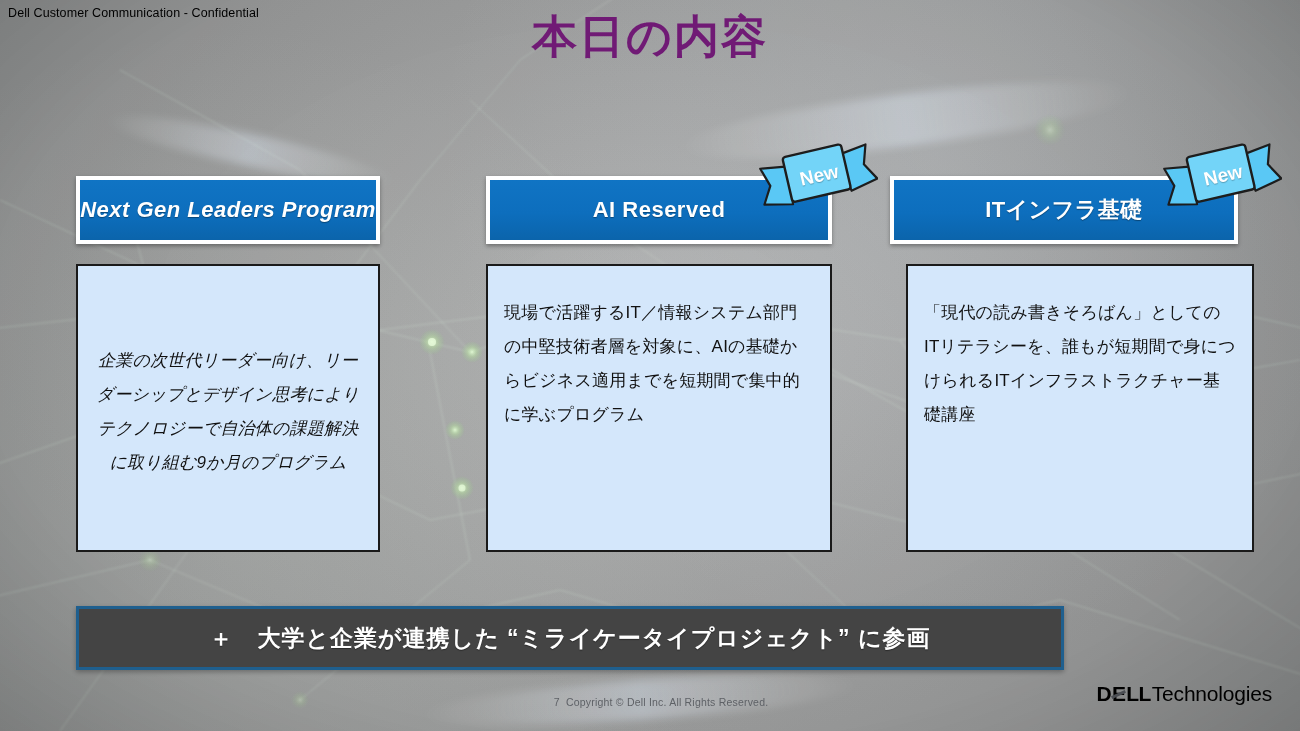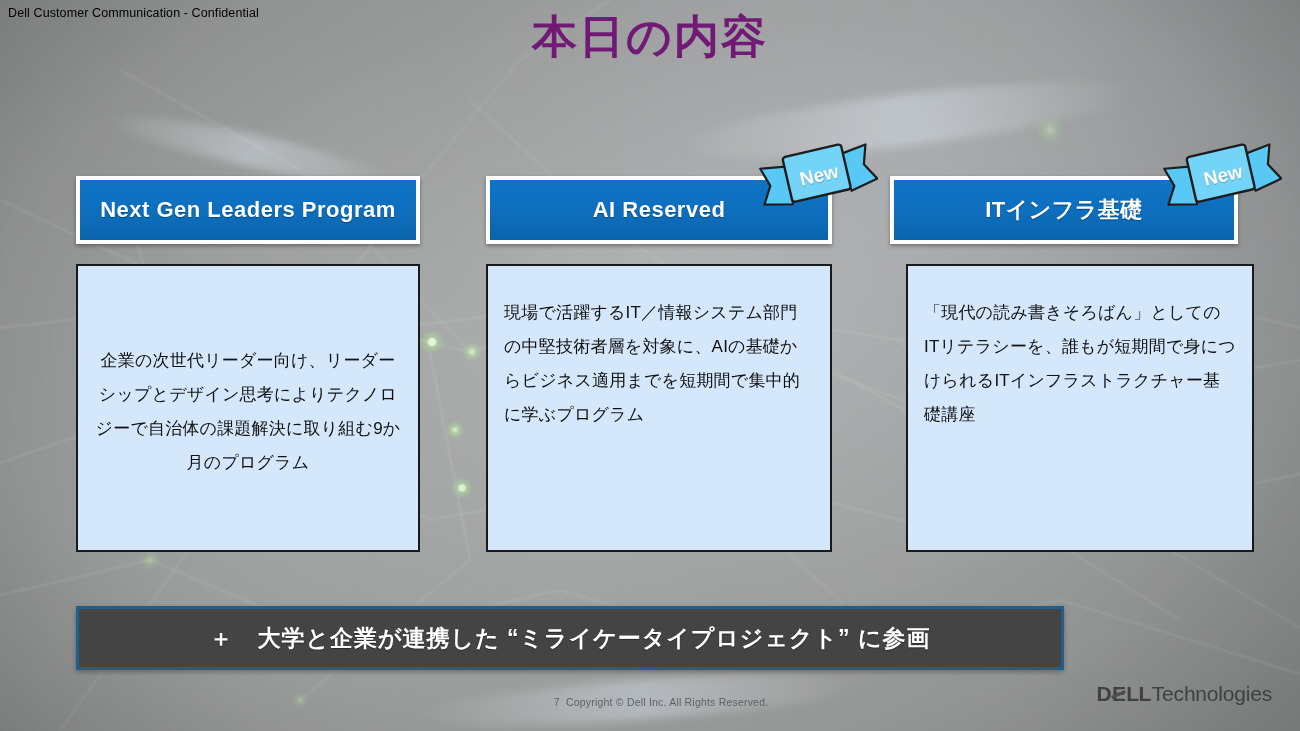--- a/index.html
+++ b/index.html
@@ -105,21 +105,21 @@
     letter-spacing: 0.2px;
   }
   .card-body.align-top {
     padding-top: 30px;
   }
   .card-body.align-top .card-body-text {
     text-align: left;
   }
 
   
-  #card-0 { left: 76px;  width: 344px; }
+  #card-0 { left: 76px;  width: 304px; font-style: italic; }
   #card-1 { left: 486px; width: 346px; }
   #card-2 { left: 890px; width: 348px; }
   #card-1 .card-body { margin-left: 0; width: 346px; }
   #card-2 .card-body { margin-left: 16px; width: 348px; }
 
   
   .ribbon {
     position: absolute;
     width: 120px;
     height: 74px;
@@ -178,21 +178,21 @@
     color: #5e6166;
     letter-spacing: 0.2px;
     margin-left: 22px;
   }
   .dell-logo {
     position: absolute;
     right: 28px;
     top: 682px;
     display: flex;
     align-items: baseline;
-    color: #404040;
+    color: #000000;
     white-space: nowrap;
   }
   .dell-mark {
     font-size: 21px;
     font-weight: bold;
     letter-spacing: -0.5px;
     position: relative;
   }
   .dell-mark .dell-e {
     display: inline-block;

